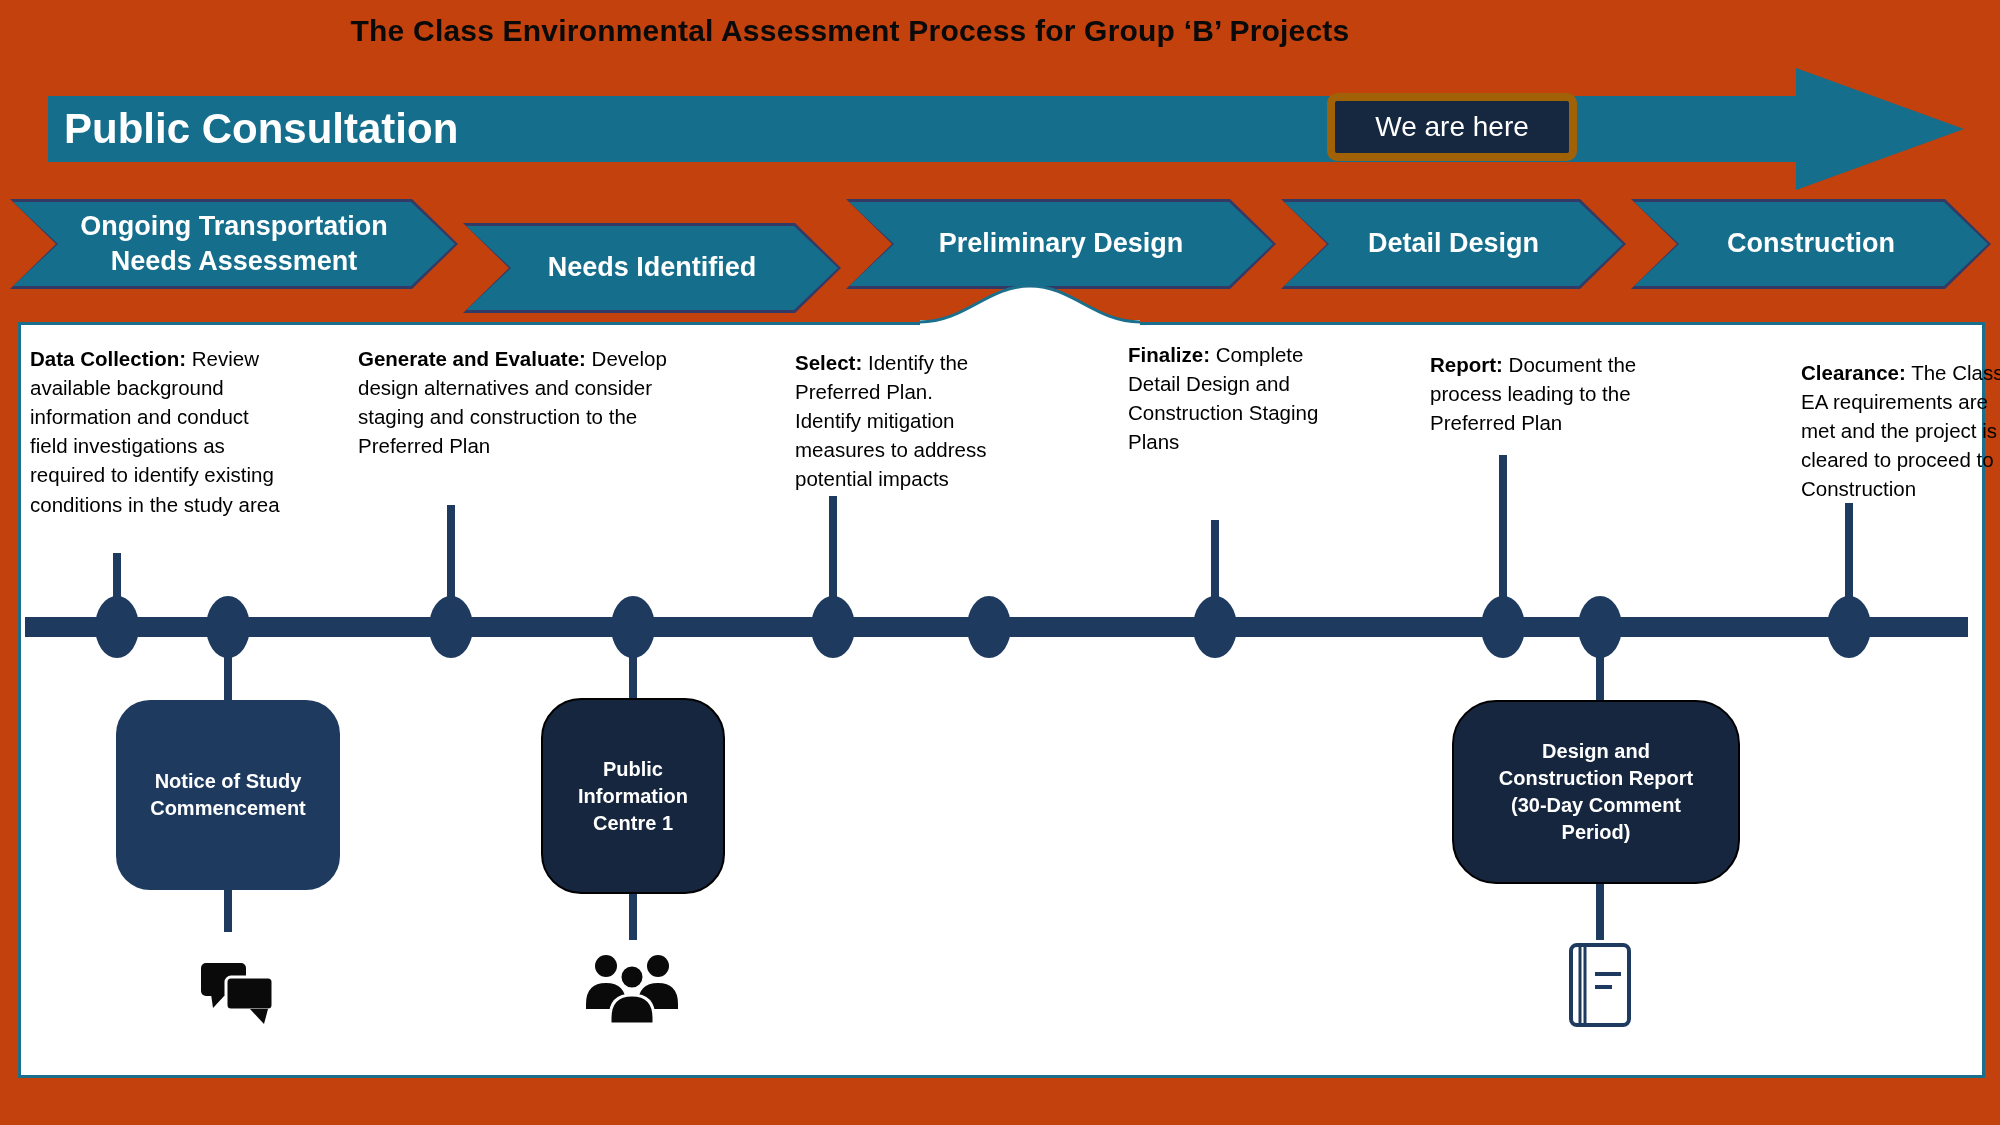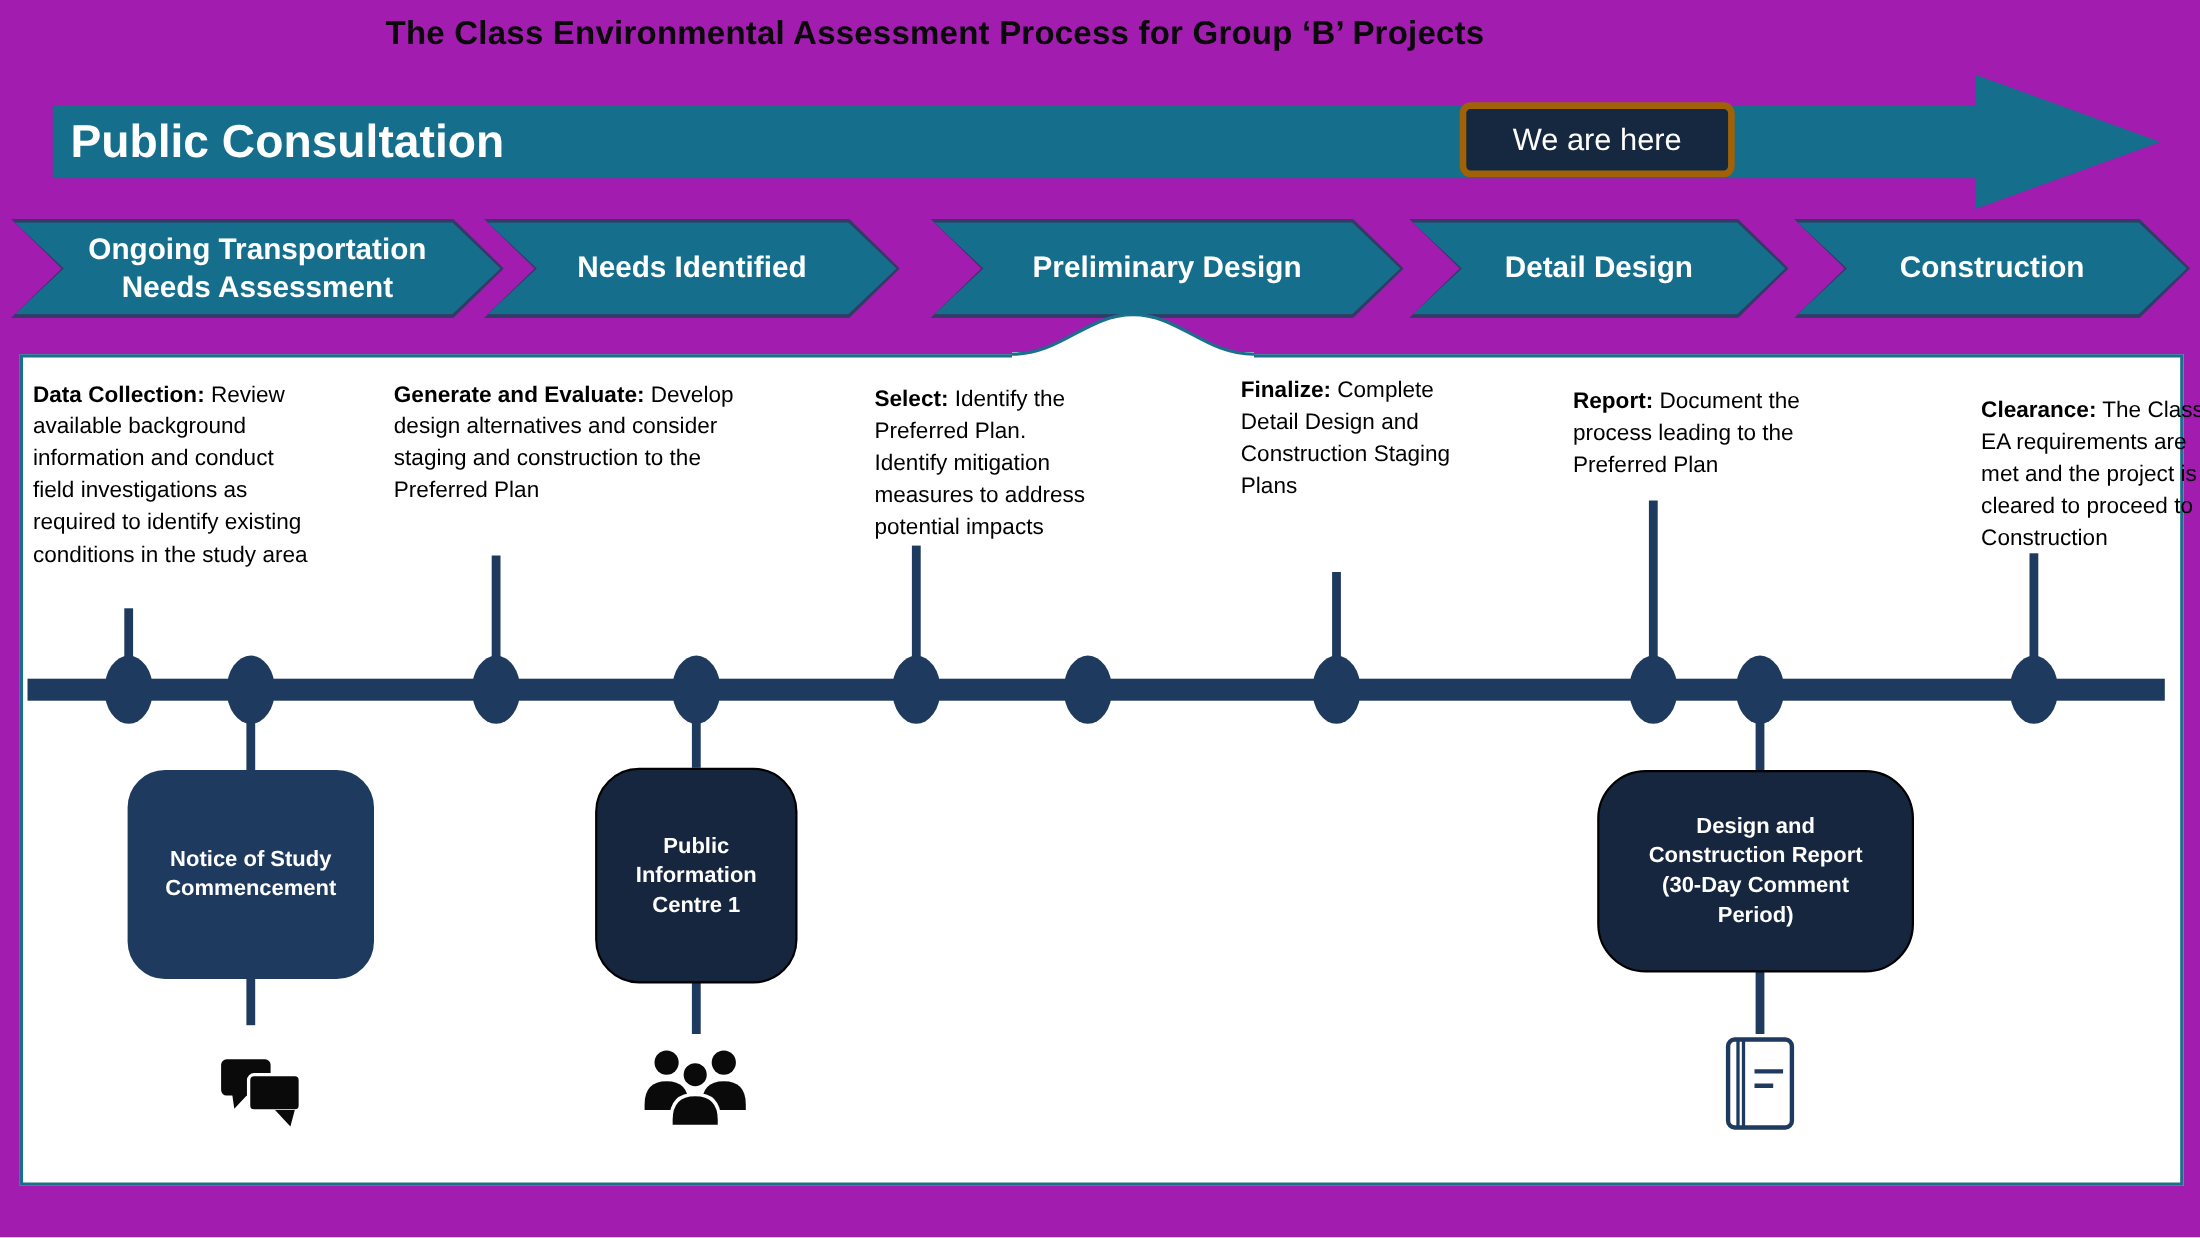--- a/index.html
+++ b/index.html
@@ -1,37 +1,37 @@
 <!DOCTYPE html>
 <html><head>
 <meta charset="utf-8">
 <style>
   html,body{margin:0;padding:0;background:#fff;}
   #stage{
-    position:relative;width:2000px;height:1125px;background:#a21caf;overflow:hidden;
+    position:relative;width:2000px;height:1125px;background:#c2410c;overflow:hidden;
     font-family:"Liberation Sans",sans-serif;
   }
   
   .title{
     position:absolute;left:0;top:14px;width:1700px;text-align:center;
     font-size:30px;font-weight:bold;color:#0a0a0a;letter-spacing:.2px;
   }
   
   .banner-body{
     position:absolute;left:48px;top:96px;width:1750px;height:66px;background:#156E8C;
     display:flex;align-items:center;
   }
   .banner-label{color:#fff;font-size:42px;font-weight:bold;padding-left:16px;}
   .banner-head{
     position:absolute;left:1796px;top:68px;width:168px;height:122px;background:#156E8C;
     clip-path:polygon(0 0,100% 50%,0 100%);
   }
   .badge{
     position:absolute;left:1327px;top:93px;width:250px;height:68px;background:#16283F;
-    border:6px solid #a16207;border-radius:10px;box-sizing:border-box;
+    border:8px solid #a16207;border-radius:10px;box-sizing:border-box;
     display:flex;align-items:center;justify-content:center;color:#fff;font-size:28px;
   }
   
   .chev{
     position:absolute;top:199px;height:90px;background:#333A66;
     clip-path:polygon(0 0,calc(100% - 46px) 0,100% 50%,calc(100% - 46px) 100%,0 100%,46px 50%);
   }
   .chev-inner{
     position:absolute;inset:3px;background:#156E8C;
     clip-path:polygon(0 0,calc(100% - 44px) 0,100% 50%,calc(100% - 44px) 100%,0 100%,45px 50%);
@@ -74,21 +74,21 @@
     <span class="banner-label">Public Consultation</span>
   </div>
   <div class="banner-head"></div>
   <div class="badge">
     <span>We are here</span>
   </div>
 
   <div class="chev" style="left:10px;width:448px;">
     <div class="chev-inner">Ongoing Transportation Needs Assessment</div>
   </div>
-  <div class="chev" style="left:440px;width:378px;">
+  <div class="chev" style="left:463px;width:378px;margin-top:24px;">
     <div class="chev-inner">Needs Identified</div>
   </div>
   <div class="chev" style="left:846px;width:430px;">
     <div class="chev-inner">Preliminary Design</div>
   </div>
   <div class="chev" style="left:1281px;width:345px;">
     <div class="chev-inner">Detail Design</div>
   </div>
   <div class="chev" style="left:1631px;width:360px;">
     <div class="chev-inner">Construction</div>

